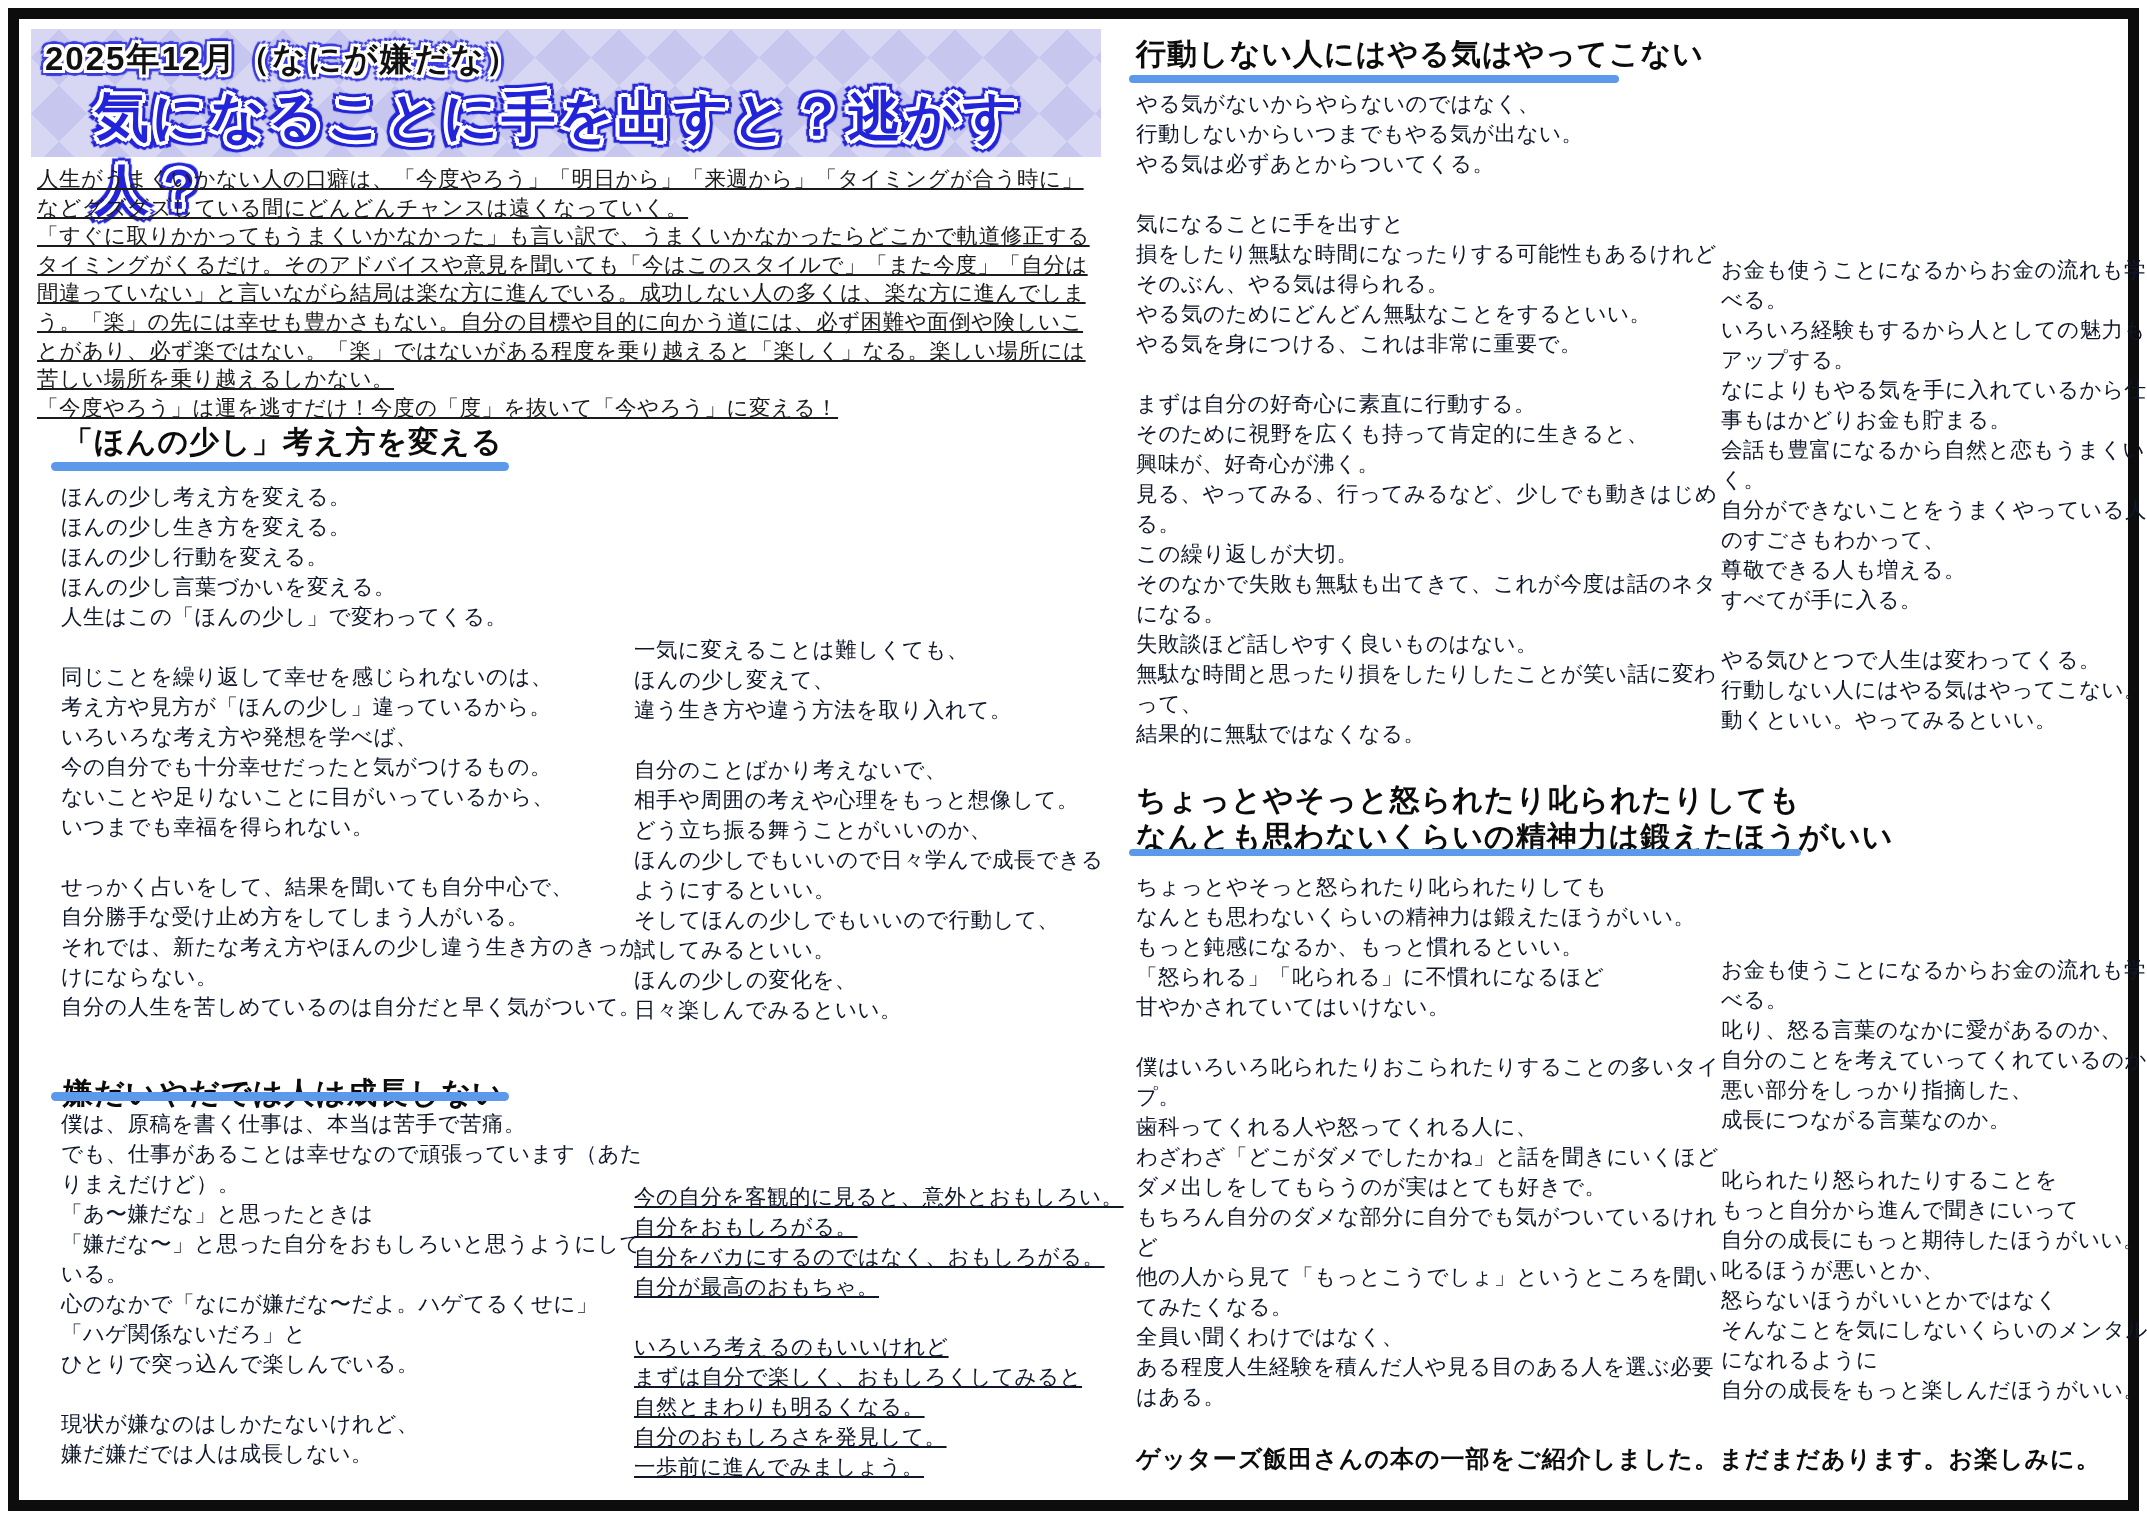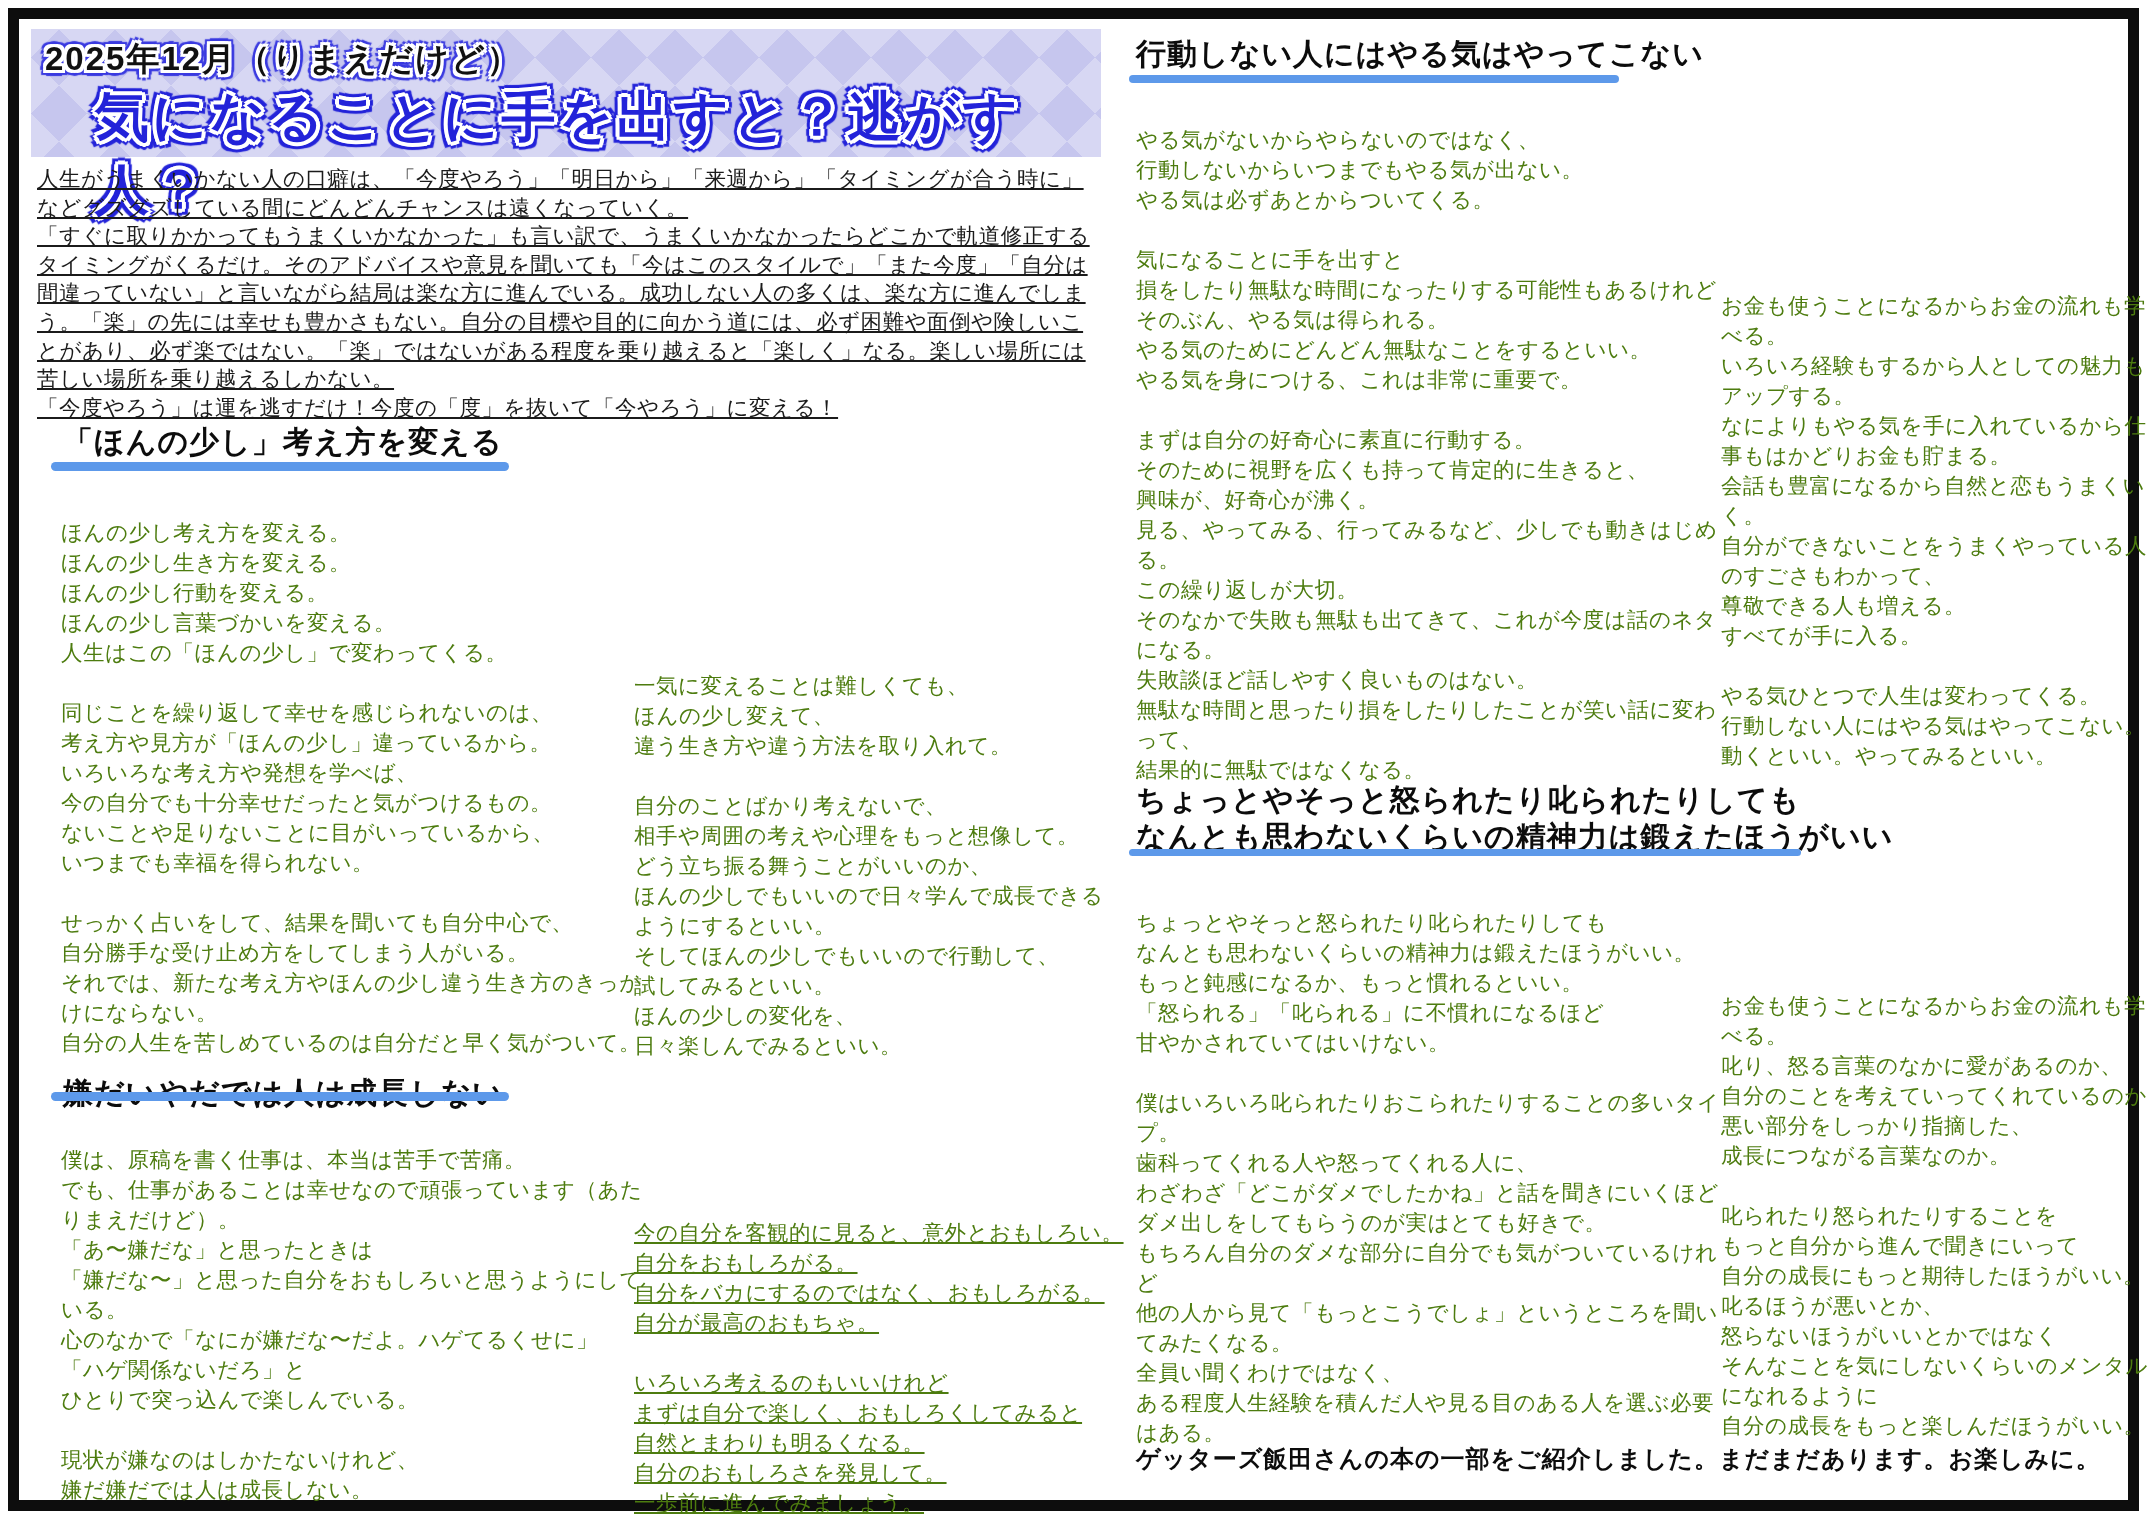--- a/index.html
+++ b/index.html
@@ -34,22 +34,22 @@
     position:absolute;left:64px;top:52px;
     font-size:54px;font-weight:bold;color:#2323d9;letter-spacing:3px;
     text-shadow:
       -3px -3px 0 #fff, 3px -3px 0 #fff, -3px 3px 0 #fff, 3px 3px 0 #fff,
       -4px 0 0 #fff, 4px 0 0 #fff, 0 -4px 0 #fff, 0 4px 0 #fff,
       -6px -6px 1px #2323d9, 6px -6px 1px #2323d9, -6px 6px 1px #2323d9, 6px 6px 1px #2323d9,
       -7px 0 1px #2323d9, 7px 0 1px #2323d9, 0 -7px 1px #2323d9, 0 7px 1px #2323d9;
   }
   
   .txt{
-    position:absolute;white-space:pre;color:#4d7c0f;
-    font-size:21.5px;line-height:30px;letter-spacing:0.5px;margin-top:36px;
+    position:absolute;white-space:pre;color:#0f172a;
+    font-size:21.5px;line-height:30px;letter-spacing:0.5px;
   }
   .intro{
     position:absolute;left:18px;top:146px;width:1062px;
     white-space:pre;color:#1b1b1b;font-size:21.5px;line-height:28.6px;letter-spacing:0.5px;text-decoration:underline;
   }
   .sec-heading{
     position:absolute;white-space:pre;color:#0c0c0c;
     font-size:30px;font-weight:bold;line-height:37px;letter-spacing:1px;
   }
   .underline{
@@ -59,21 +59,21 @@
     position:absolute;left:1117px;top:1424px;white-space:pre;
     font-size:24px;font-weight:bold;color:#0c0c0c;letter-spacing:1px;
   }
 </style>
 </head>
 <body>
 
 <div class="page">
 
   <div class="banner">
-    <div class="banner-date">2025年12月（りまえだけど）</div>
+    <div class="banner-date">2025年12月（なにが嫌だな）</div>
     <div class="banner-title">気になることに手を出すと？逃がす人？</div>
   </div>
 
   <div class="intro">人生がうまくいかない人の口癖は、「今度やろう」「明日から」「来週から」「タイミングが合う時に」
 などグズグズしている間にどんどんチャンスは遠くなっていく。
 「すぐに取りかかってもうまくいかなかった」も言い訳で、うまくいかなかったらどこかで軌道修正する
 タイミングがくるだけ。そのアドバイスや意見を聞いても「今はこのスタイルで」「また今度」「自分は
 間違っていない」と言いながら結局は楽な方に進んでいる。成功しない人の多くは、楽な方に進んでしま
 う。「楽」の先には幸せも豊かさもない。自分の目標や目的に向かう道には、必ず困難や面倒や険しいこ
 とがあり、必ず楽ではない。「楽」ではないがある程度を乗り越えると「楽しく」なる。楽しい場所には

